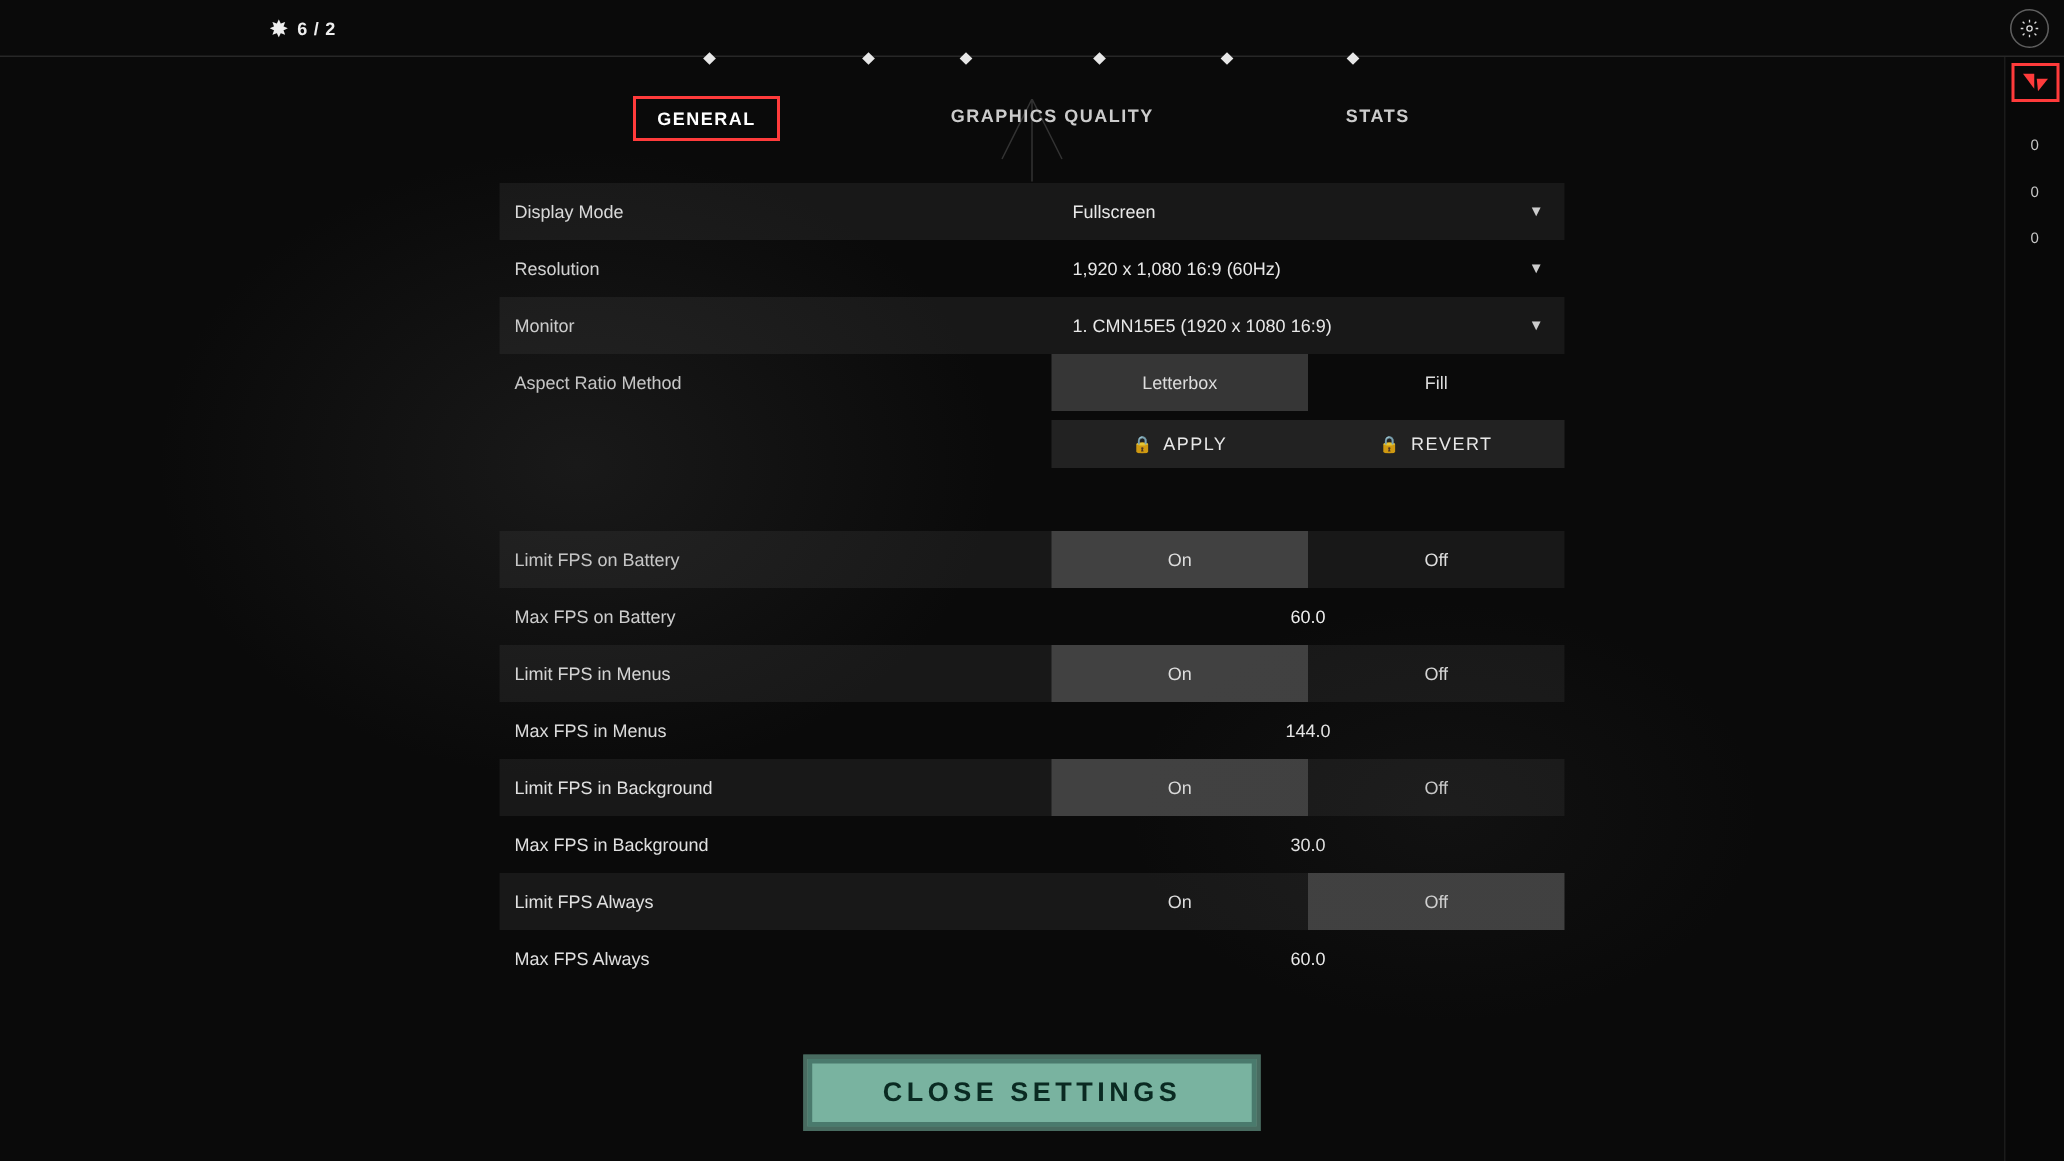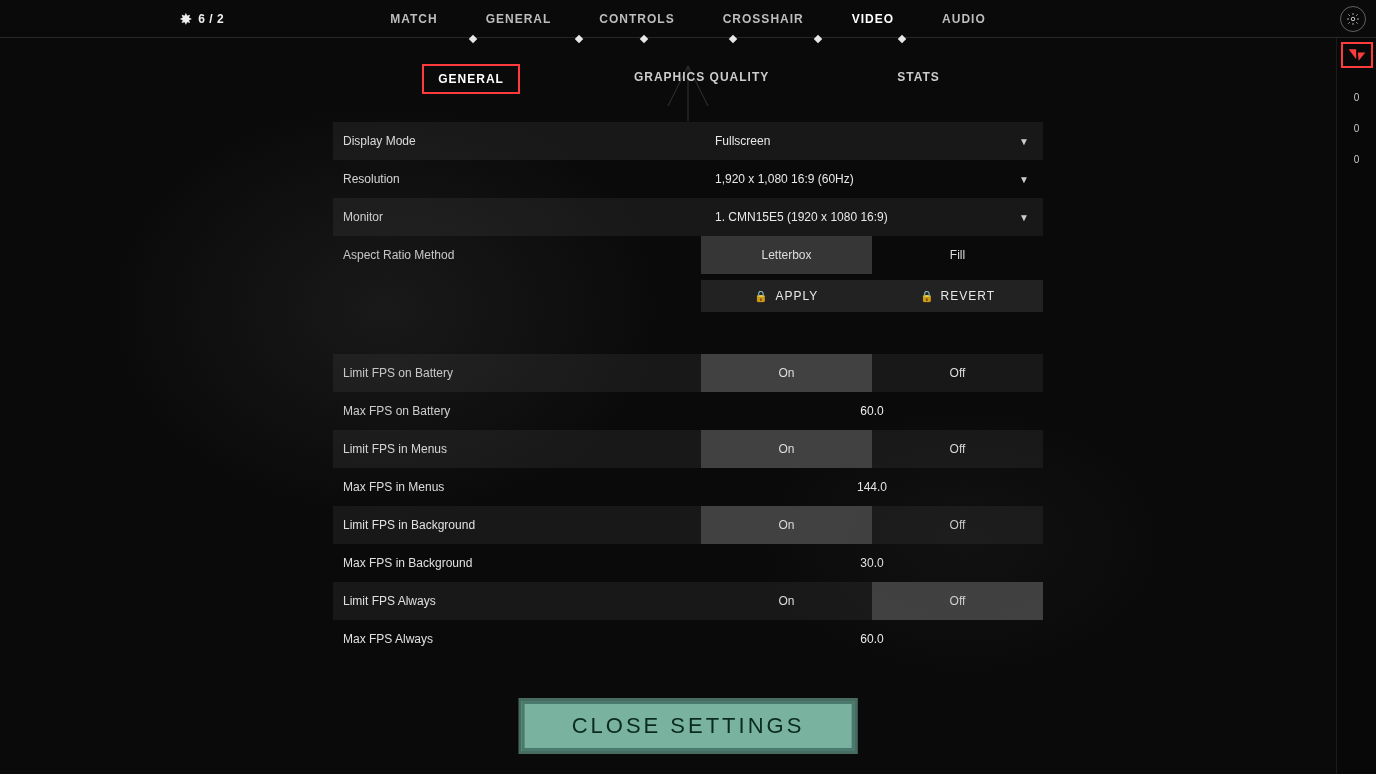--- a/index.html
+++ b/index.html
@@ -51,43 +51,35 @@
   .spacer-block { height:42px; }
 
   
   .sidebar { position:absolute; right:0; top:38px; bottom:0; width:40px; background:rgba(8,8,8,0.85); border-left:1px solid rgba(255,255,255,0.08); display:flex; flex-direction:column; align-items:center; padding-top:4px; }
   .side-logo { width:32px; height:26px; border:2px solid #ff3b3b; display:flex; align-items:center; justify-content:center; margin-bottom:14px; }
   .side-logo svg { width:20px; height:16px; }
   .side-count { font-size:10px; color:#c8c8c8; margin:10px 0; }
 
   
   .close-wrap { position:absolute; left:50%; bottom:20px; transform:translateX(-50%); }
-  .close-btn { padding:12px 50px; background:#79b3a0; color:#0a2a22; font-size:22px; font-weight:400; letter-spacing:3px; border:3px solid rgba(0,0,0,0.4); box-shadow:0 0 0 3px #4a7a6d inset; cursor:pointer; }
+  .close-btn { padding:12px 50px; background:#79b3a0; color:#0a2a22; font-size:18px; font-weight:700; letter-spacing:3px; border:3px solid rgba(0,0,0,0.4); box-shadow:0 0 0 3px #4a7a6d inset; cursor:pointer; }
 
   
   .centerline { position:absolute; left:50%; top:66px; width:60px; height:60px; transform:translateX(-50%); opacity:0.25; pointer-events:none; }
   .centerline svg { width:100%; height:100%; stroke:#aaa; fill:none; stroke-width:1; }
 </style>
 </head>
 <body>
 
 <div class="bg-haze"></div>
 
 <div class="topbar">
   <div class="radianite">
     <span class="spark">✸</span>
     <span>6 / 2</span>
-  </div>
-  <div class="topnav">
-    <span class="item">MATCH</span>
-    <span class="item">GENERAL</span>
-    <span class="item">CONTROLS</span>
-    <span class="item">CROSSHAIR</span>
-    <span class="item active">VIDEO</span>
-    <span class="item">AUDIO</span>
   </div>
   <div class="gear">
     <svg viewBox="0 0 24 24">
         <circle cx="12" cy="12" r="3"></circle>
         <path d="M12 2v3M12 19v3M4.2 4.2l2.1 2.1M17.7 17.7l2.1 2.1M2 12h3M19 12h3M4.2 19.8l2.1-2.1M17.7 6.3l2.1-2.1"></path>
       </svg>
   </div>
   <div class="diamond-row">
     <span class="diamond" style="left:470px"></span>
     <span class="diamond" style="left:576px"></span>

